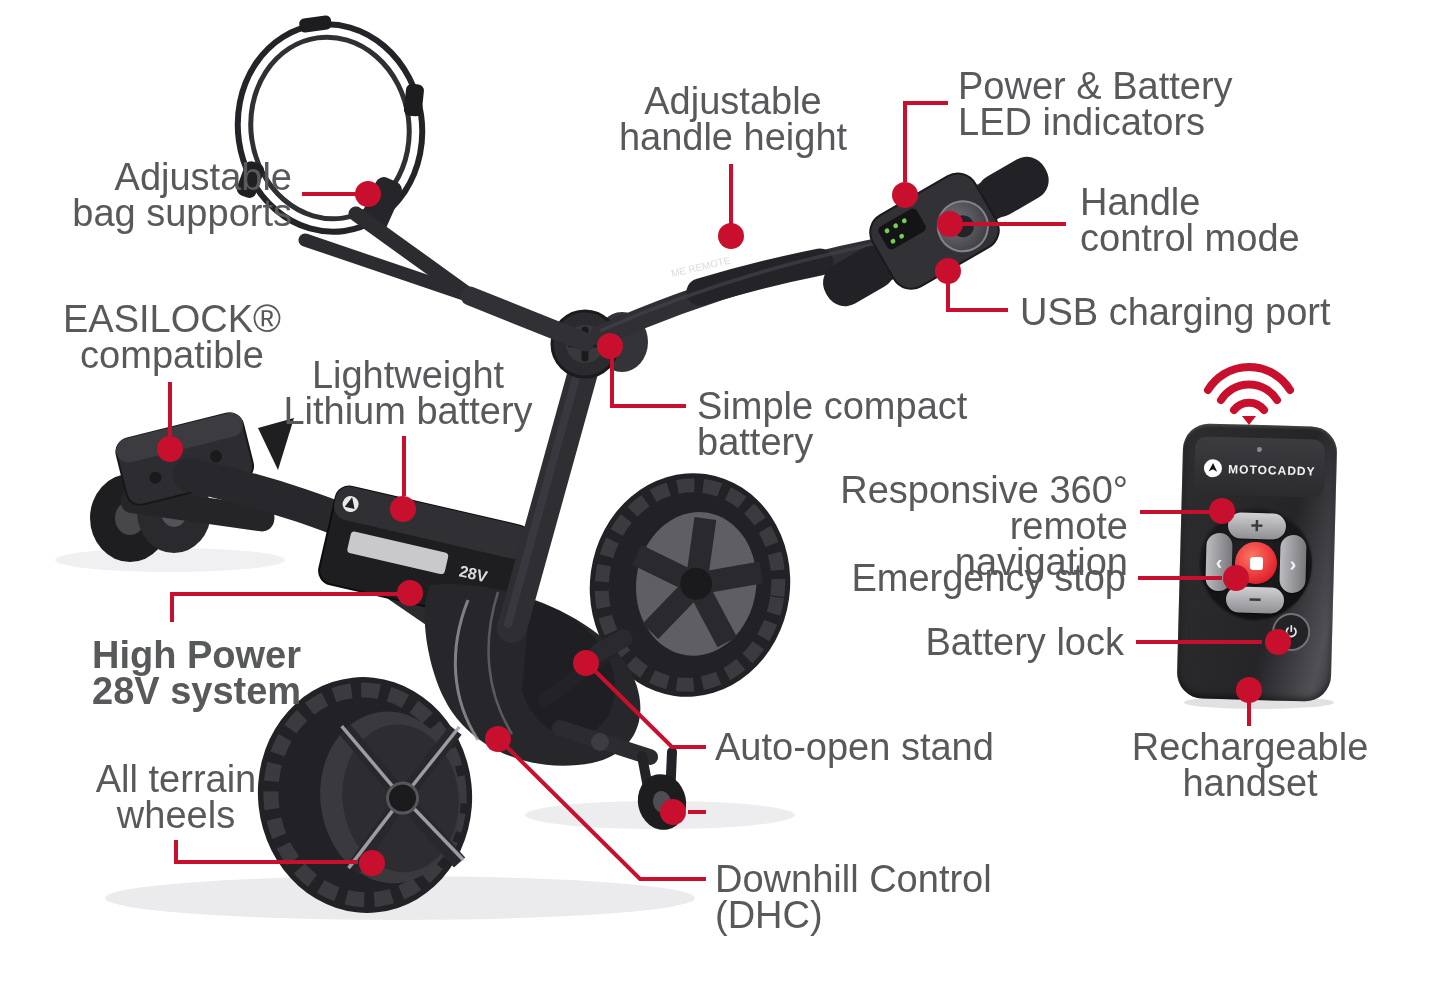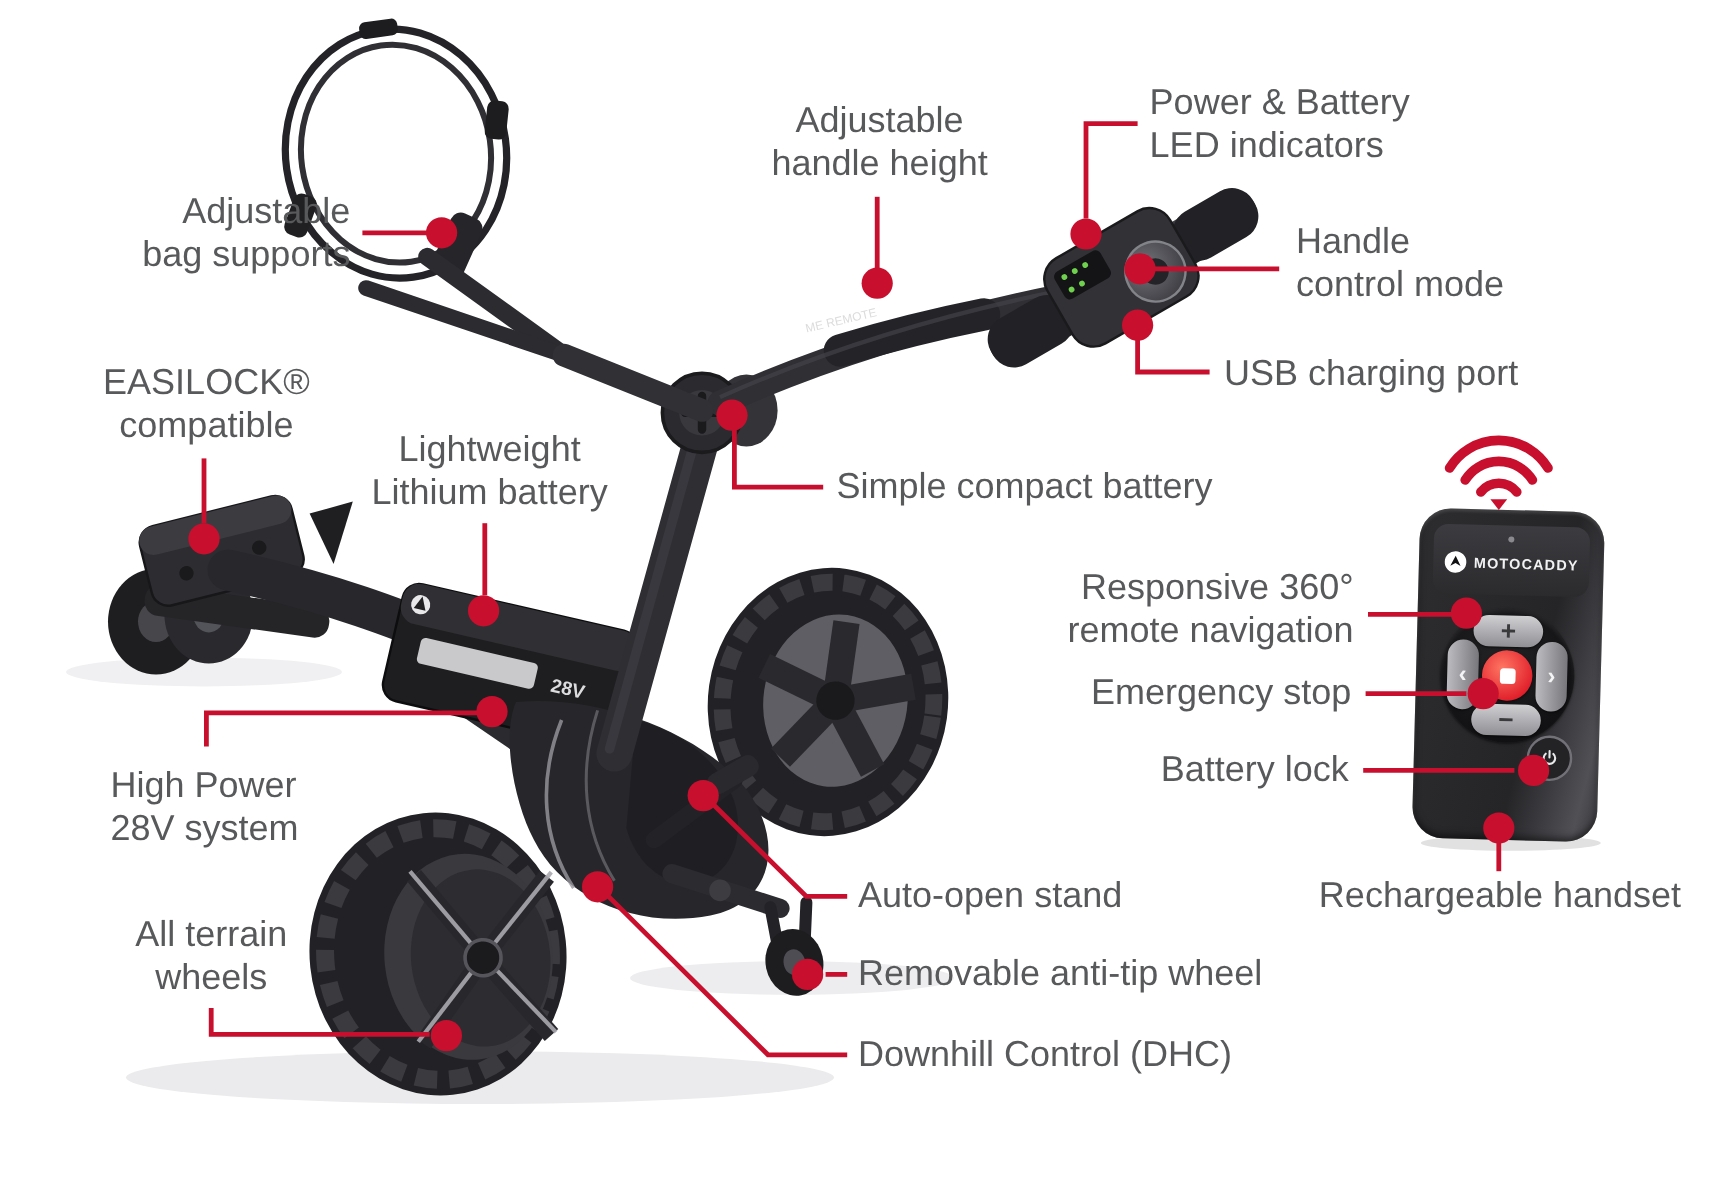--- a/index.html
+++ b/index.html
@@ -1,19 +1,19 @@
 <!DOCTYPE html>
 <html><head>
 <meta charset="utf-8">
 <style>
   html,body{margin:0;padding:0;background:#ffffff;}
   .stage{position:relative;width:1429px;height:1000px;background:#ffffff;overflow:hidden;
          font-family:"Liberation Sans", sans-serif;}
   .stage svg.layer{position:absolute;left:0;top:0;}
-  .lbl{position:absolute;font-size:30px;line-height:36px;color:#58595b;white-space:pre-line;}
+  .lbl{position:absolute;font-size:38px;line-height:36px;color:#58595b;white-space:pre-line;}
   .lbl.right{text-align:right;}
   .lbl.center{text-align:center;}
   
   .remote{position:absolute;left:1180px;top:425px;width:154px;height:275px;border-radius:26px;
           background:linear-gradient(103deg,#2d2d30 0%,#252528 62%,#505055 90%,#3a3a3e 100%);
           box-shadow:inset 0 2px 3px rgba(255,255,255,.15), inset 0 -3px 6px rgba(0,0,0,.5);
           transform:rotate(1.5deg);}
   .remote-shadow{position:absolute;left:1184px;top:696px;width:150px;height:13px;border-radius:50%;
           background:#d9d9db;opacity:.8;}
   .r-panel{position:absolute;left:12px;top:13px;width:130px;height:58px;border-radius:12px;
@@ -287,21 +287,20 @@
   <div class="lbl center" style="left:52px;  top:301px; width:240px;">EASILOCK®
 compatible</div>
   <div class="lbl center" style="left:258px; top:357px; width:300px;">Lightweight
 Lithium battery</div>
   <div class="lbl" style="left:697px; top:388px; width:360px;">Simple compact battery</div>
   <div class="lbl right" style="left:826px; top:472px; width:302px;">Responsive 360°
 remote navigation</div>
   <div class="lbl right" style="left:824px; top:560px; width:302px;">Emergency stop</div>
   <div class="lbl right" style="left:822px; top:624px; width:302px;">Battery lock</div>
   <div class="lbl center" style="left:1078px;top:729px; width:344px;">Rechargeable handset</div>
-  <div class="lbl" style="left:92px;  top:637px; width:230px;">High Power
+  <div class="lbl" style="left:92px;  top:637px; width:230px;font-weight:bold;">High Power
 28V system</div>
   <div class="lbl center" style="left:56px;  top:761px; width:240px;">All terrain
 wheels</div>
   <div class="lbl" style="left:715px; top:729px; width:330px;">Auto-open stand</div>
-  <div class="lbl" style="left:715px; top:794px; width:410px;">Removable anti-tip wheel</div>
   <div class="lbl" style="left:715px; top:861px; width:390px;">Downhill Control (DHC)</div>
 
 </div>
 
 </body></html>

